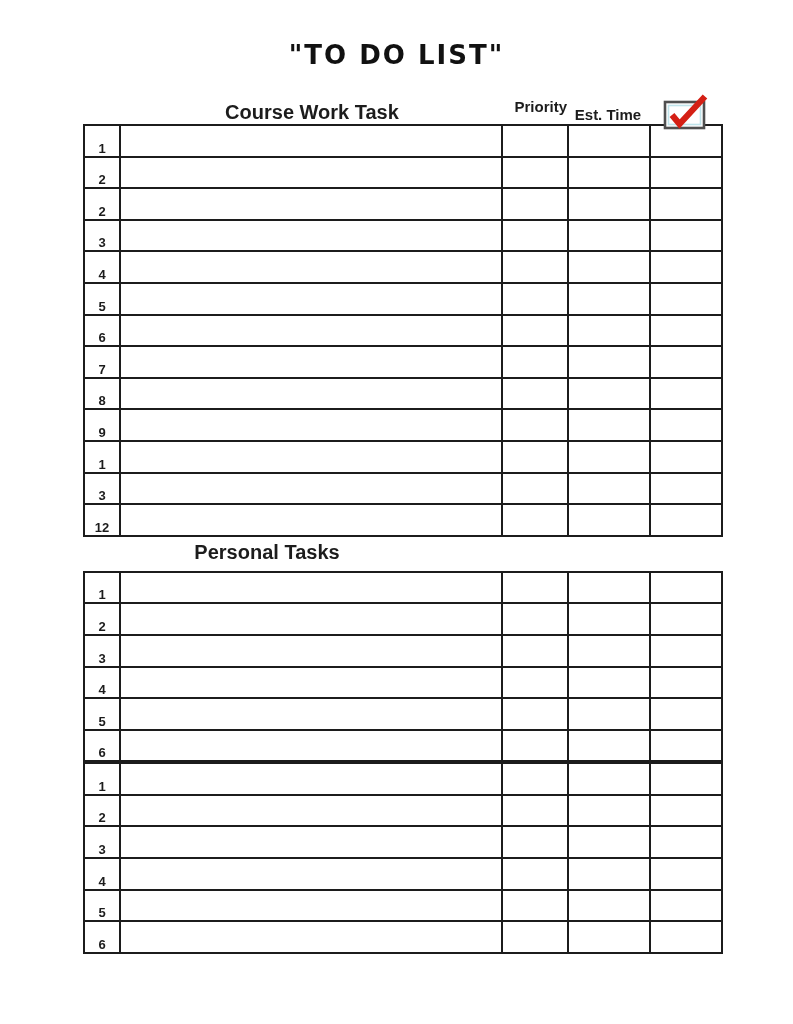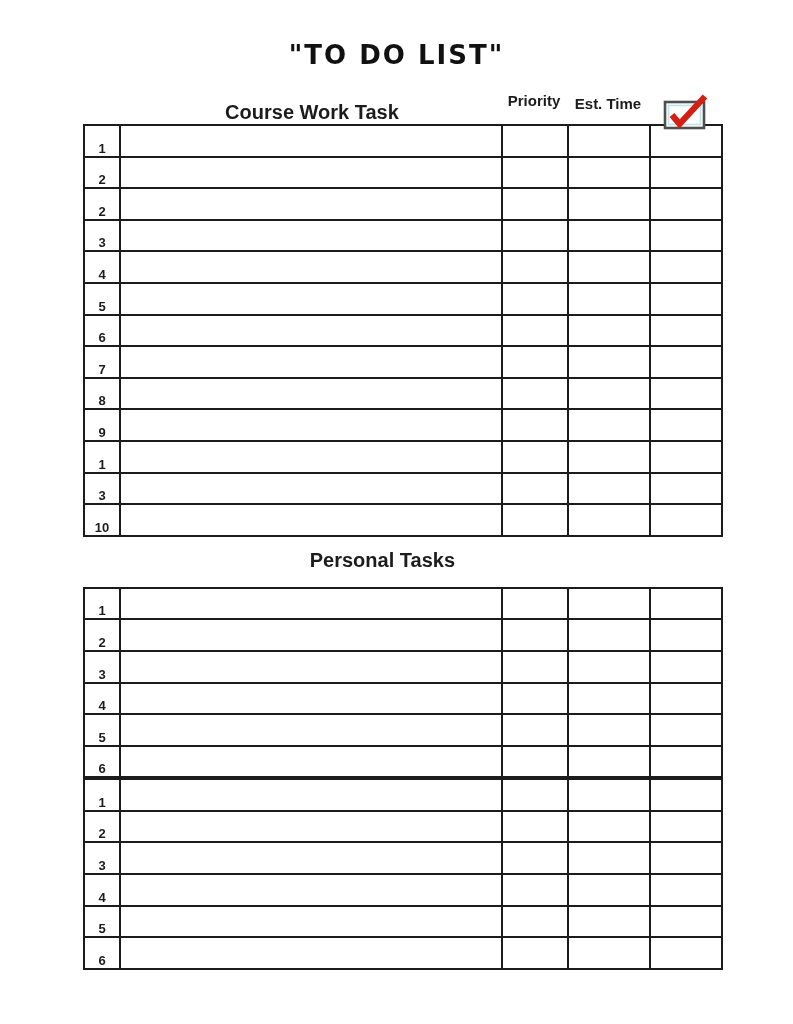--- a/index.html
+++ b/index.html
@@ -34,22 +34,22 @@
     height:34px;
   }
   .h-task{
     width:418px;
     box-sizing:border-box;
     padding-left:40px;
     text-align:center;
     font-weight:bold;
     font-size:20px;
   }
-  .h-priority{width:66px;text-align:center;font-weight:bold;font-size:15px;padding-bottom:15px;}
-  .h-est{width:82px;text-align:center;font-weight:bold;font-size:15px;padding-bottom:12px;white-space:nowrap;}
+  .h-priority{width:66px;text-align:right;font-weight:bold;font-size:15px;padding-bottom:9px;}
+  .h-est{width:82px;text-align:center;font-weight:bold;font-size:15px;padding-bottom:1px;white-space:nowrap;}
   .h-check{width:72px;display:flex;justify-content:center;}
   .h-check svg{display:block;margin-bottom:-6px;}
   
   table.todo{
     border-collapse:collapse;
     width:638px;
     table-layout:fixed;
   }
   table.todo td{
     border:2px solid #1c1c1c;
@@ -64,23 +64,23 @@
     font-size:13px;
     padding-bottom:5px;
   }
   .w-num{width:36px;}
   .w-task{width:382px;}
   .w-priority{width:66px;}
   .w-est{width:82px;}
   .w-check{width:72px;}
   
   .section-heading{
-    margin:12px;
+    margin:4px;
     width:360px;
-    text-align:right;
+    text-align:center;
     font-weight:bold;
     font-size:20px;
     padding-bottom:3px;
   }
 </style>
 </head>
 <body>
 
 <div class="page">
 
@@ -190,21 +190,21 @@
             <td class="c-chk"></td>
           </tr>
           <tr>
             <td class="c-num">3</td>
             <td class="c-task"></td>
             <td class="c-pri"></td>
             <td class="c-est"></td>
             <td class="c-chk"></td>
           </tr>
           <tr>
-            <td class="c-num">10</td>
+            <td class="c-num">12</td>
             <td class="c-task"></td>
             <td class="c-pri"></td>
             <td class="c-est"></td>
             <td class="c-chk"></td>
           </tr>
         </tbody>
     </table>
 
     <h2 class="section-heading">Personal Tasks</h2>
     <table class="todo">

